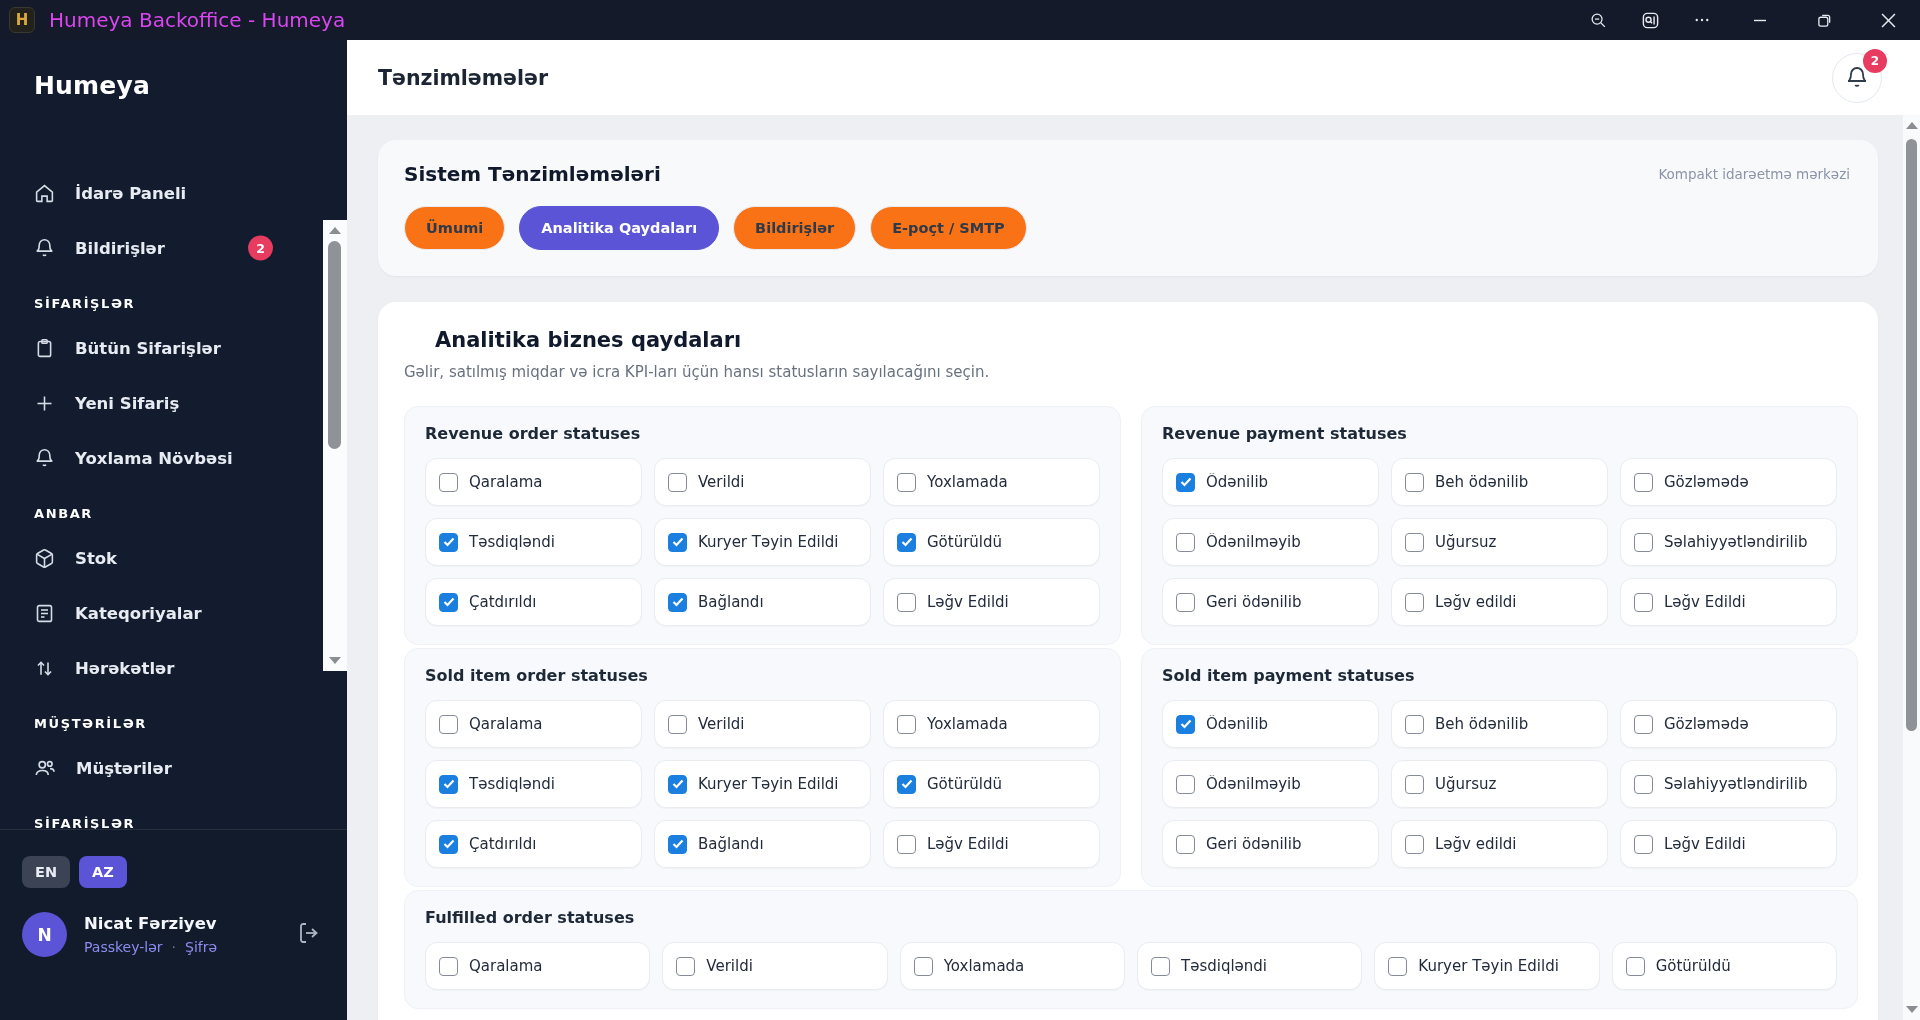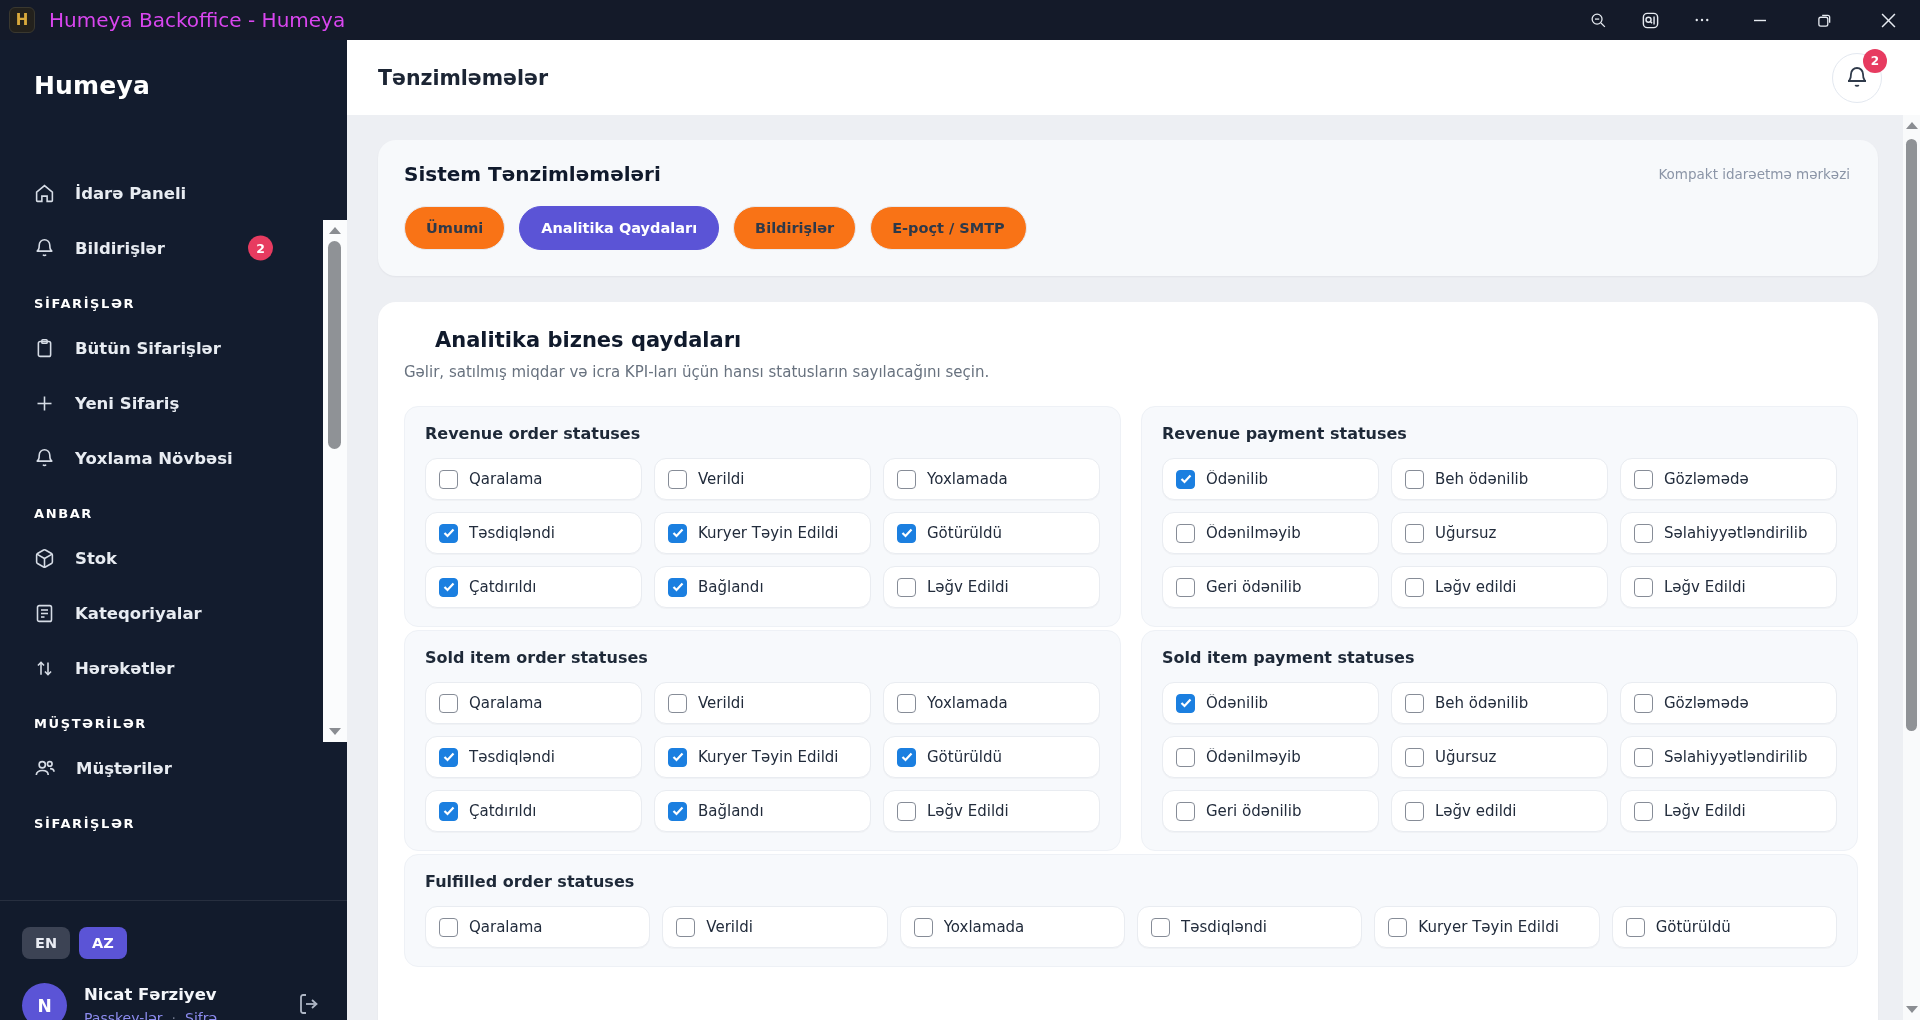--- a/index.html
+++ b/index.html
@@ -35,21 +35,21 @@
                font-size:12.5px; font-weight:bold; display:flex; align-items:center; justify-content:center; }
 
   
   .side-scroll { position:absolute; top:90px; bottom:158px; right:0; width:24px; background:#fbfcfd; z-index:3; }
   .side-scroll .thumb { position:absolute; left:5px; width:13px; top:21px; height:208px; background:#8f9296; border-radius:7px; }
   .arrow { position:absolute; left:50%; transform:translateX(-50%); width:0; height:0; }
   .arrow.up { top:7px; border-left:6px solid transparent; border-right:6px solid transparent; border-bottom:7px solid #8a8d92; }
   .arrow.down { bottom:7px; border-left:6px solid transparent; border-right:6px solid transparent; border-top:7px solid #8a8d92; }
 
   
-  .side-footer { height:120px; border-top:1px solid rgba(255,255,255,.09); background:#121b2c;
+  .side-footer { height:191px; border-top:1px solid rgba(255,255,255,.09); background:#121b2c;
                  padding:26px 22px 0 22px; position:relative; z-index:2; }
   .lang-row { display:flex; gap:9px; }
   .lang-btn { height:32px; padding:0 13px; border-radius:8px; border:none; font-family:inherit;
               font-size:14.5px; font-weight:bold; color:#e9ecf3; background:#3c4354; cursor:pointer; }
   .lang-btn.active { background:#5b54d6; color:#fff; }
   .user-row { margin-top:24px; display:flex; align-items:center; }
   .avatar { width:45px; height:45px; border-radius:50%; background:#5b54d6; color:#fff;
             font-size:17px; font-weight:bold; display:flex; align-items:center; justify-content:center; flex:none; }
   .user-meta { margin-left:17px; }
   .user-name { color:#f4f6fa; font-size:16.5px; font-weight:bold; }
@@ -87,21 +87,21 @@
                     height:800px; }
   .an-title { font-size:21px; font-weight:bold; color:#101a2c;margin-left:31px; }
   .an-sub { margin-top:11px; font-size:15px; color:#68727f; }
 
   .groups { margin-top:25px; display:grid; grid-template-columns:1fr 1fr; gap:3px 20px; }
   .group { background:#f7f9fc; border:1px solid #eef1f6; border-radius:14px; padding:17px 20px 18px 20px; }
   .group.full { grid-column:1 / -1; }
   .group-title { font-size:16px; font-weight:bold; color:#1e2938; margin-bottom:15px; }
   .items { display:grid; grid-template-columns:repeat(3,1fr); gap:12px; }
   .group.full .items { grid-template-columns:repeat(6,1fr); }
-  .pill { background:#fff; border:1px solid #e9ecf1; border-radius:12px; height:42px;
+  .pill { background:#fff; border:1px solid #e9ecf1; border-radius:12px; height:48px;
           display:flex; align-items:center; gap:11px; padding:0 13px; cursor:pointer;
           box-shadow:0 1px 1px rgba(16,24,40,.03); }
   .pill-label { font-size:15px; color:#222c3c; white-space:nowrap; overflow:hidden; }
   .cb { width:19px; height:19px; border-radius:4px; border:1.5px solid #868c97; background:#fff;
         flex:none; display:flex; align-items:center; justify-content:center; }
   .cb .tick { display:none; }
   .cb[data-checked="true"] { background:#1b7fe0; border-color:#1b7fe0; }
   .cb[data-checked="true"] .tick { display:block; }
 
   

